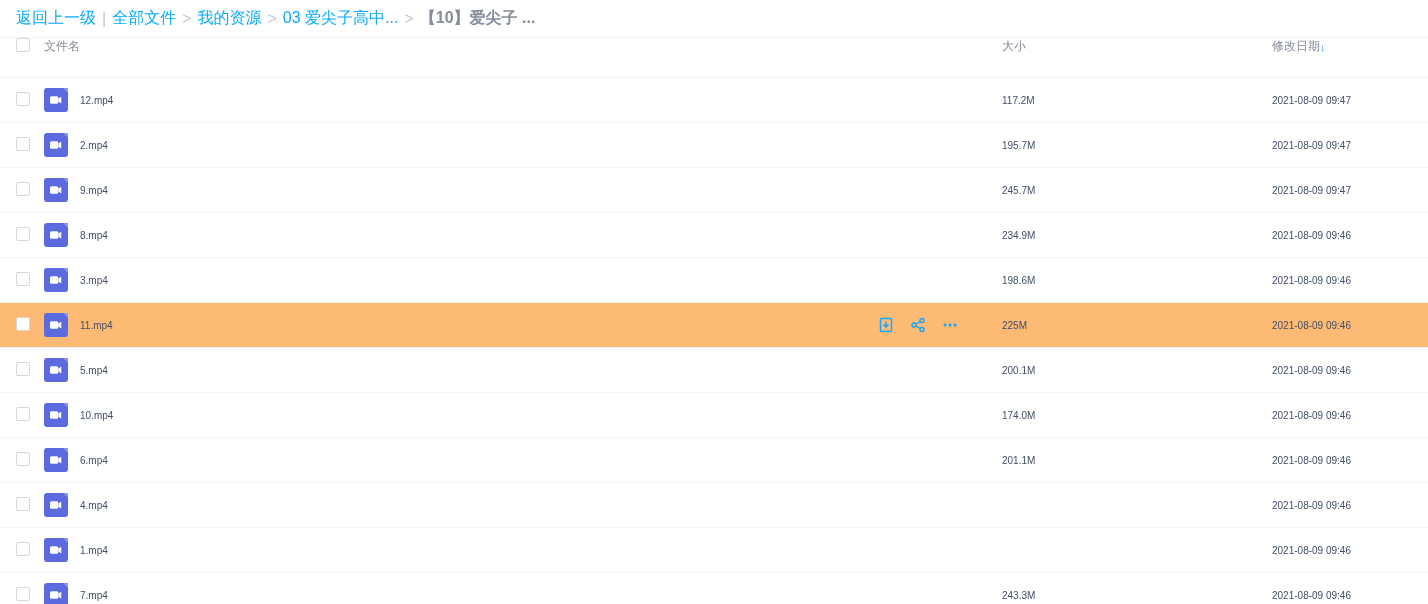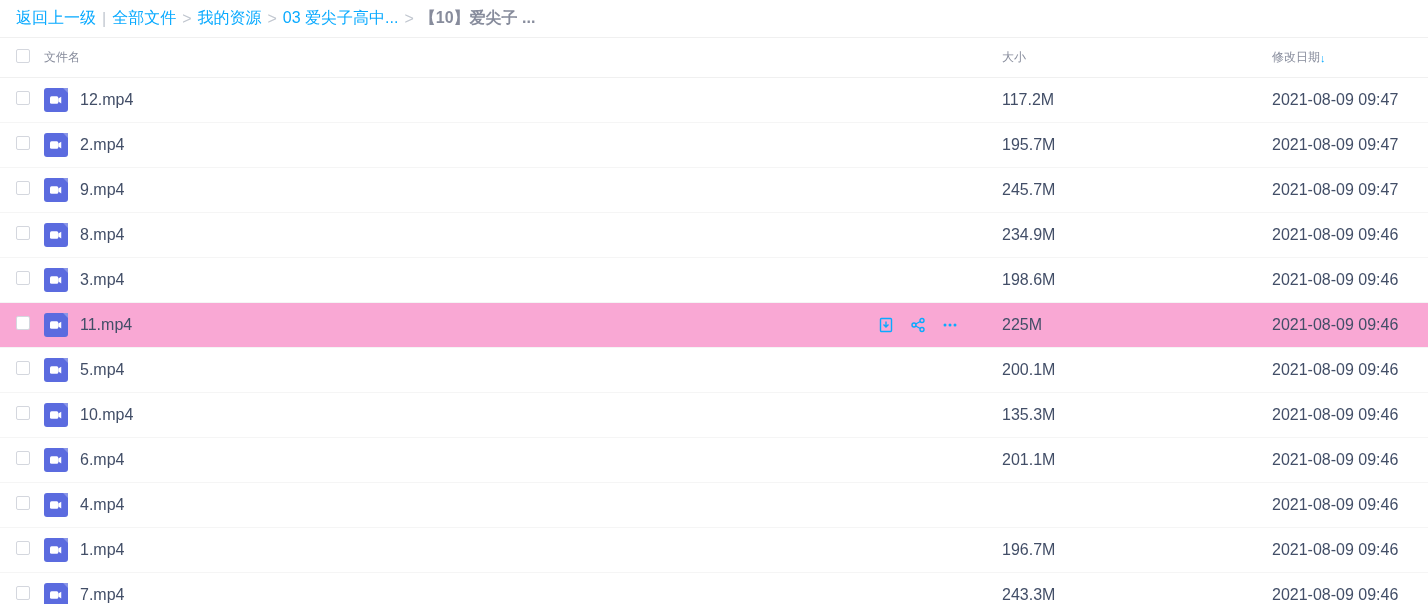--- a/index.html
+++ b/index.html
@@ -29,21 +29,21 @@
     .breadcrumb .current {
       color: #878c9c;
       font-weight: bold;
     }
     .breadcrumb .divider {
       color: #c0c6cf;
       margin: 0 6px;
     }
     .header-row {
       display: flex;
-      align-items: center;
+      align-items: flex-start;
       padding: 0 16px;
       height: 40px;
       border-bottom: 1px solid #f0f0f0;
       color: #878c9c;
       font-size: 12px;
     }
     .col-check { width: 24px; flex-shrink: 0; }
     .col-name { flex: 1; padding-left: 4px; }
     .col-actions { width: 110px; flex-shrink: 0; display: flex; gap: 14px; justify-content: flex-start; align-items: center; }
     .col-size { width: 270px; flex-shrink: 0; margin-left: 15px; }
@@ -57,25 +57,25 @@
       display: inline-block;
       cursor: pointer;
       background: #fff;
     }
     .file-row {
       display: flex;
       align-items: center;
       padding: 0 16px;
       height: 45px;
       border-bottom: 1px solid #f5f5f5;
-      font-size: 16px;
+      font-size: 10px;
       color: #424e67;
     }
     .file-row:hover, .file-row.hovered {
-      background: #f9a8d4;
+      background: #fdba74;
     }
     .file-row .col-name {
       display: flex;
       align-items: center;
       gap: 12px;
     }
     .file-icon {
       width: 24px;
       height: 24px;
       background: #5b6bdf;
@@ -426,21 +426,21 @@
           </svg>
         </span>
         <span class="action-icon">
           <svg width="16" height="16" viewBox="0 0 16 16" fill="#09aaff">
             <circle cx="3" cy="8" r="1.5"></circle>
             <circle cx="8" cy="8" r="1.5"></circle>
             <circle cx="13" cy="8" r="1.5"></circle>
           </svg>
         </span>
       </div>
-      <div class="col-size">135.3M</div>
+      <div class="col-size">174.0M</div>
       <div class="col-date">2021-08-09 09:46</div>
     </div>
     <div class="file-row">
       <div class="col-check"><span class="checkbox"></span></div>
       <div class="col-name">
         <span class="file-icon">
           <svg viewBox="0 0 16 12" fill="none">
             <rect x="0" y="1" width="11" height="10" rx="2" fill="#fff"></rect>
             <path d="M11 4 L15 1.5 L15 10.5 L11 8 Z" fill="#fff"></path>
           </svg>
@@ -536,21 +536,20 @@
           </svg>
         </span>
         <span class="action-icon">
           <svg width="16" height="16" viewBox="0 0 16 16" fill="#09aaff">
             <circle cx="3" cy="8" r="1.5"></circle>
             <circle cx="8" cy="8" r="1.5"></circle>
             <circle cx="13" cy="8" r="1.5"></circle>
           </svg>
         </span>
       </div>
-      <div class="col-size">196.7M</div>
       <div class="col-date">2021-08-09 09:46</div>
     </div>
     <div class="file-row">
       <div class="col-check"><span class="checkbox"></span></div>
       <div class="col-name">
         <span class="file-icon">
           <svg viewBox="0 0 16 12" fill="none">
             <rect x="0" y="1" width="11" height="10" rx="2" fill="#fff"></rect>
             <path d="M11 4 L15 1.5 L15 10.5 L11 8 Z" fill="#fff"></path>
           </svg>

